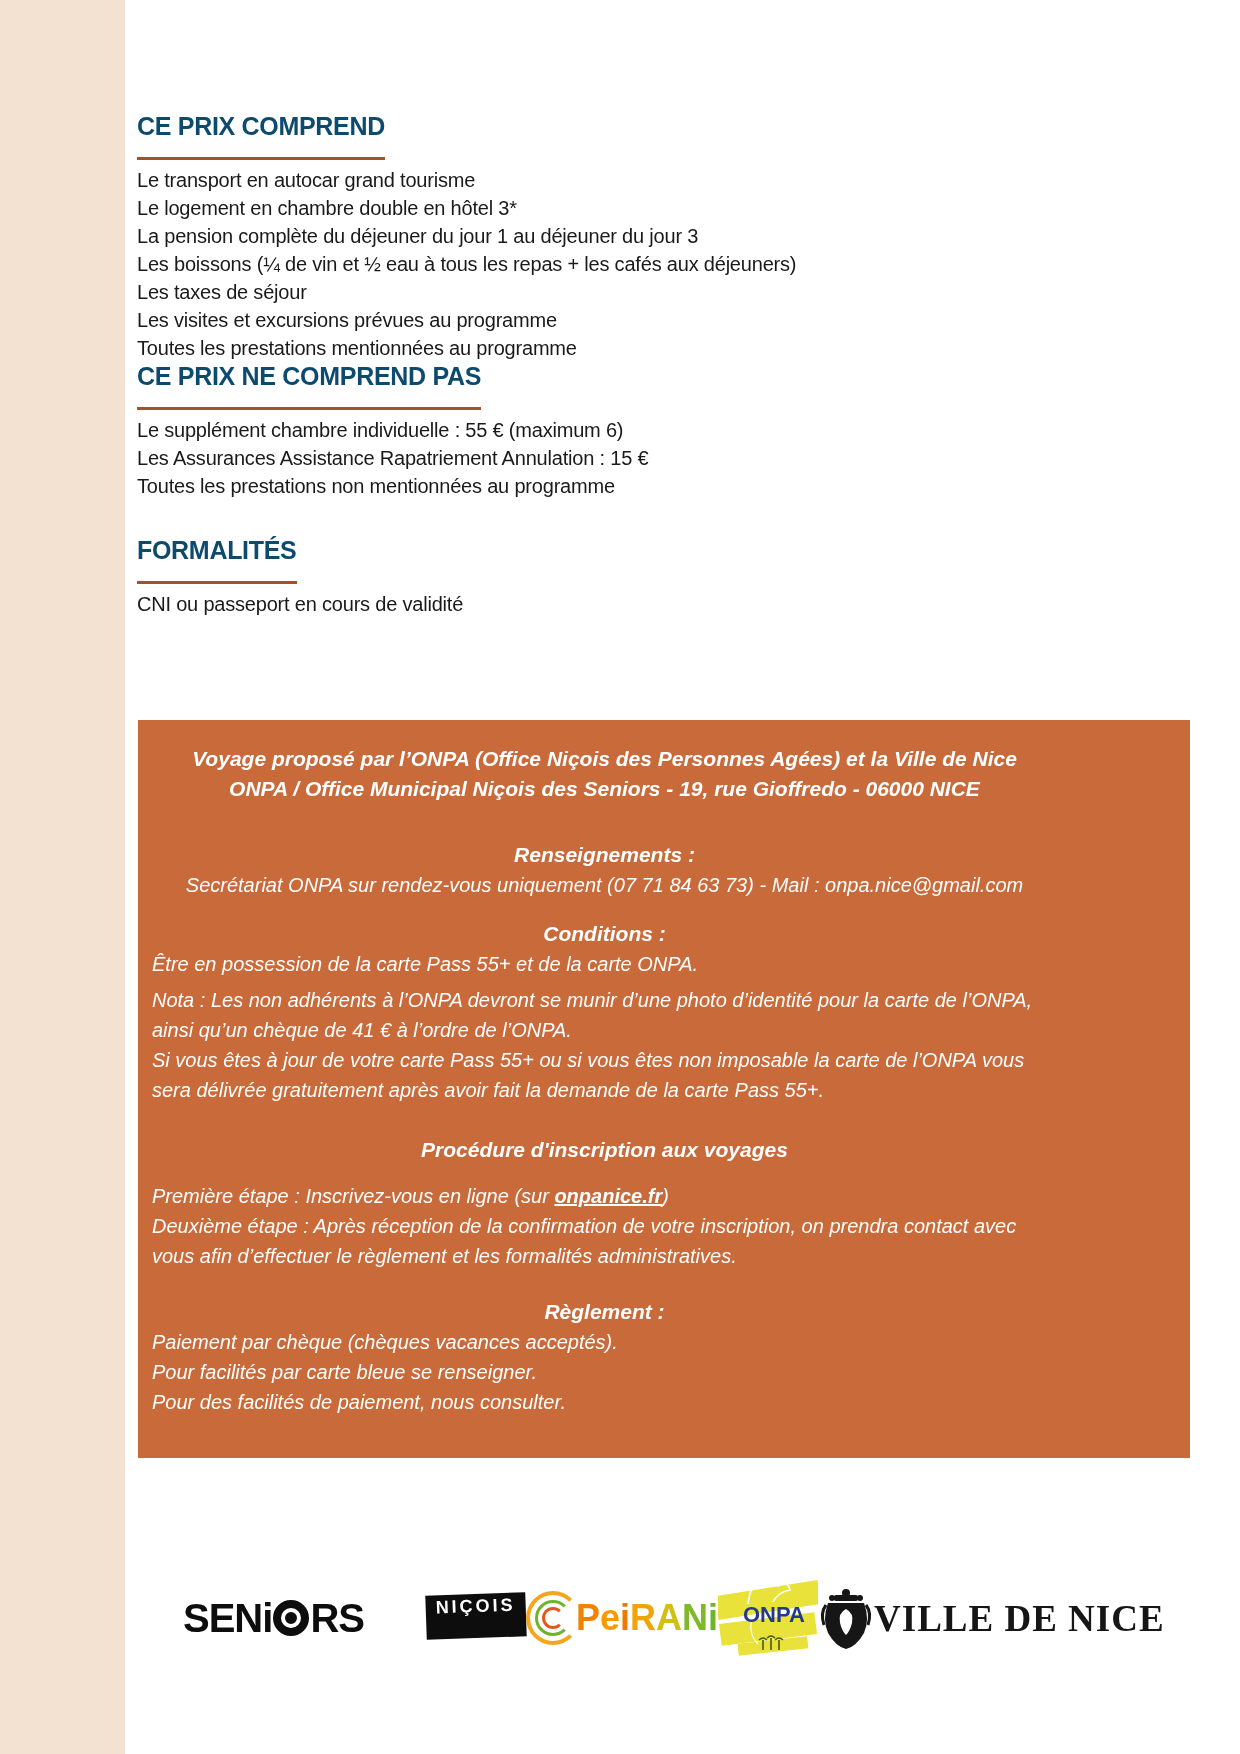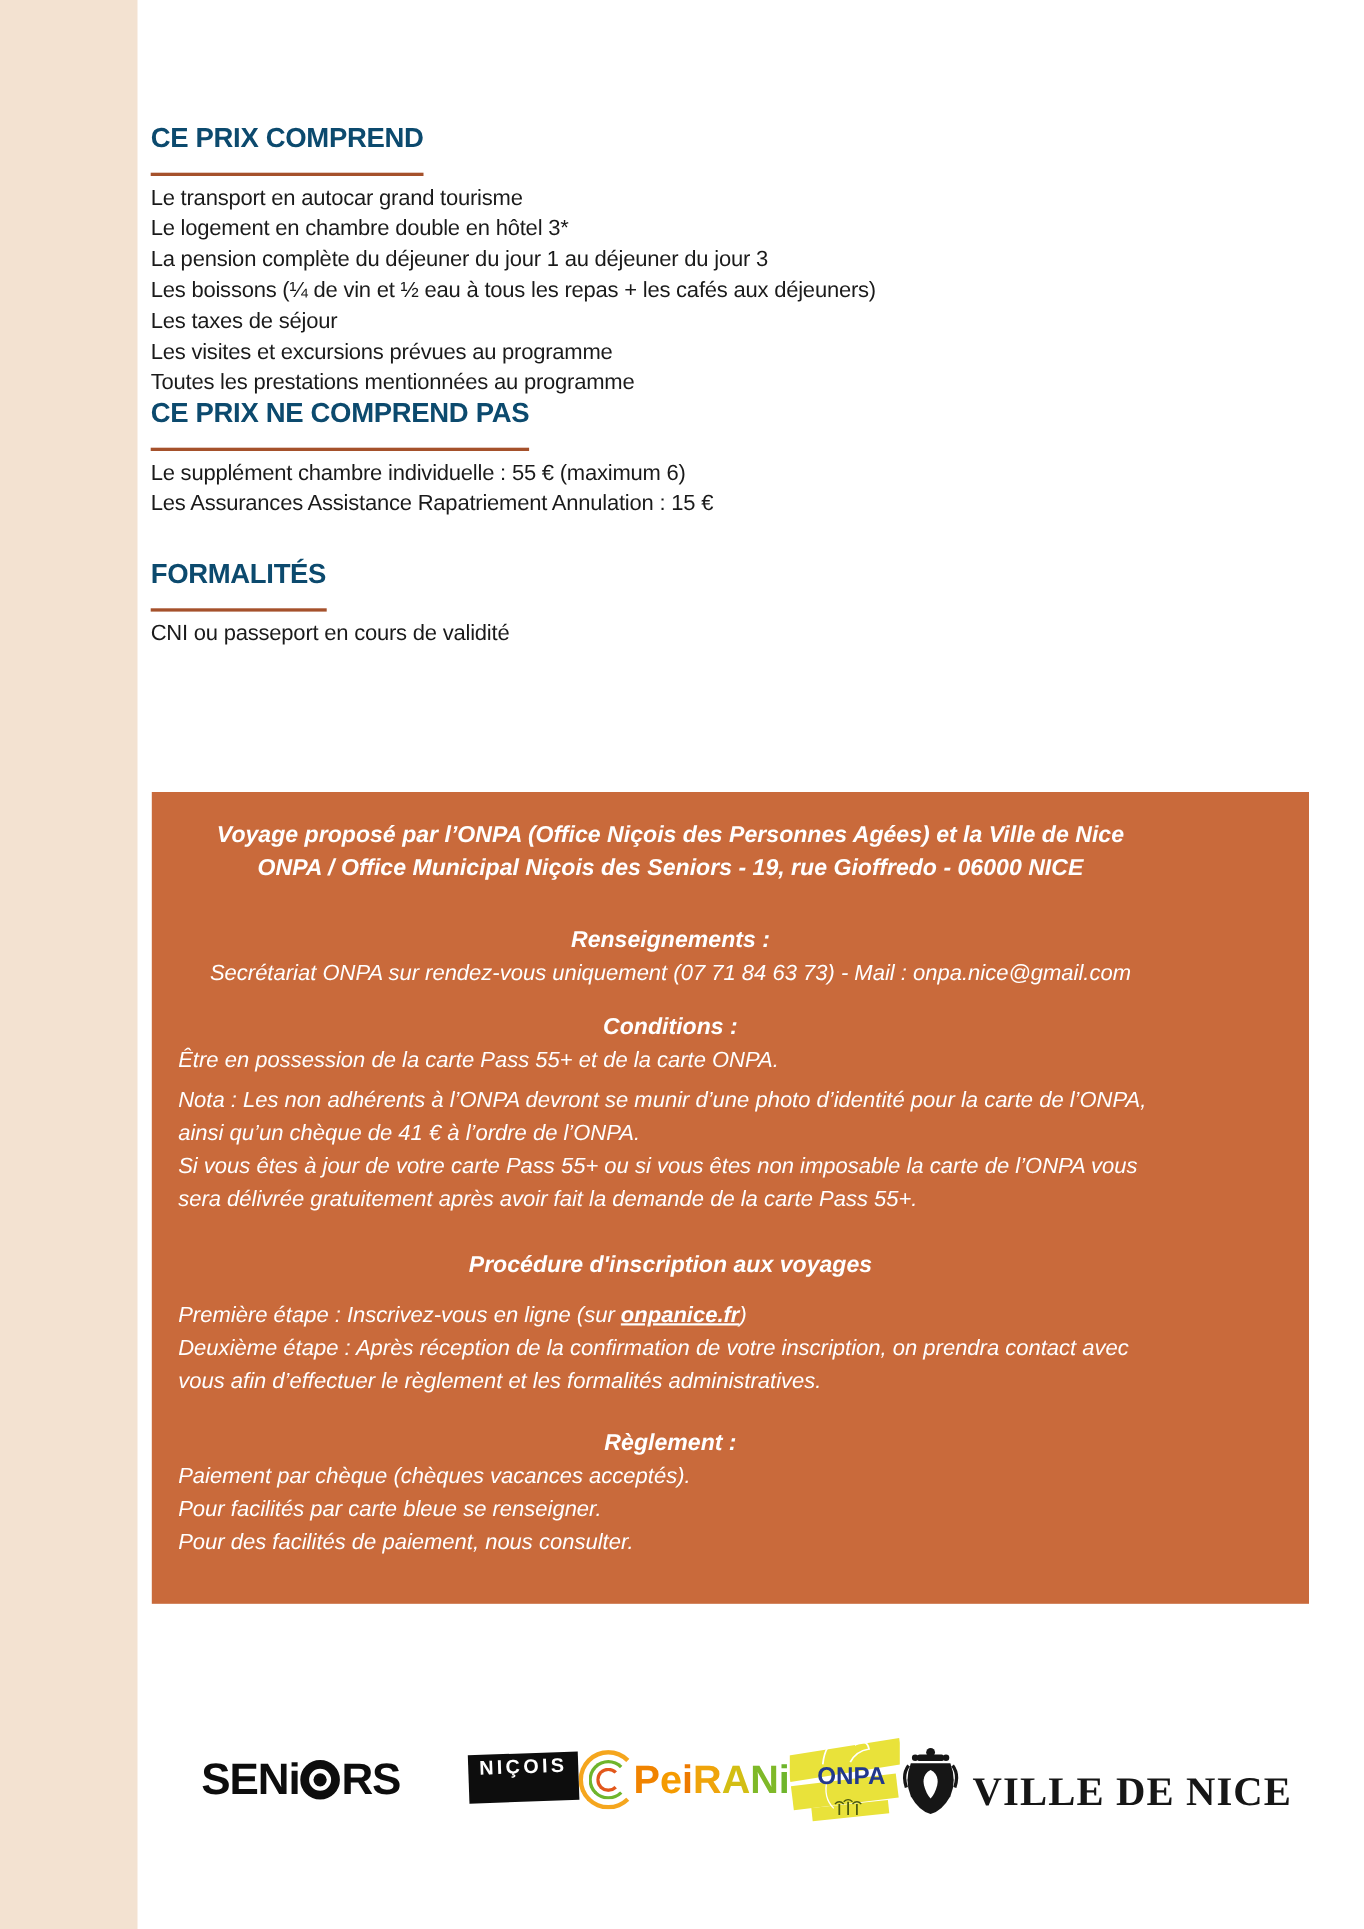--- a/index.html
+++ b/index.html
@@ -23,21 +23,21 @@
   }
   .line { font-size:20px; line-height:28px; letter-spacing:-0.2px; }
   .section-gap-1 { }
   .section-gap-2 { margin-top:36px; }
   
   .box {
     position:absolute; left:138px; top:720px; width:1052px; height:738px;
     background:#C96A3B; color:#ffffff; overflow:hidden;
   }
   .box-inner {
-    padding:24px 0 0 24px; width:919px;
+    padding:24px 0 0 14px; width:919px;
     font-style:italic; font-size:20px; line-height:30px;
   }
   .bx-center { text-align:center; font-weight:bold; font-size:21px; }
   .bx-title  { text-align:center; font-weight:bold; font-size:21px; }
   .mt-rens { margin-top:36px; }
   .mt-cond { margin-top:19px; }
   .mt-nota { margin-top:6px; }
   .mt-proc { margin-top:30px; }
   .mt-step { margin-top:16px; }
   .mt-regl { margin-top:26px; }
@@ -60,21 +60,21 @@
   .logo-peirani { display:flex; align-items:center; }
   .pei-arcs { position:relative; width:54px; height:54px; margin-right:-4px; }
   .arc { position:absolute; border-radius:50%; border-style:solid; }
   .a1 { inset:0;    border-width:4px; border-color:#F5A61E; border-right-color:transparent; }
   .a2 { inset:9px;  border-width:3px; border-color:#6FB52C; border-right-color:transparent; }
   .a3 { inset:16px; border-width:3px; border-color:#E2571B; border-right-color:transparent; }
   .pei-word { font-weight:bold; font-size:36px; line-height:1; display:flex; align-items:baseline; }
   .pl0 { color:#F08300; } .pl1 { color:#F59B00; } .pl2 { color:#EE7A00; }
   .pl3 { color:#EFA40B; } .pl4 { color:#D3BE14; } .pl5 { color:#7FB928; } .pl6 { color:#6FB52C; }
   .logo-onpa { width:100px; height:88px; }
-  .logo-ville { display:flex; align-items:flex-end; gap:10px; }
+  .logo-ville { display:flex; align-items:center; gap:0; }
   .ville-text { font-family:"Liberation Serif", serif; font-size:37px; font-weight:600;
                 letter-spacing:1px; color:#161616; white-space:nowrap; }
 </style>
 </head>
 <body>
 
 <div class="stripe"></div>
 
 <div class="content">
 
@@ -90,20 +90,21 @@
     <div class="line">Les visites et excursions prévues au programme</div>
     <div class="line">Toutes les prestations mentionnées au programme</div>
   </div>
 
   <div class="section-gap-1">
     <div class="sec-heading">
       <span>CE PRIX NE COMPREND PAS</span>
     </div>
     <div class="line">Le supplément chambre individuelle : 55 € (maximum 6)</div>
     <div class="line">Les Assurances Assistance Rapatriement Annulation : 15 €</div>
+    <div class="line">Toutes les prestations non mentionnées au programme</div>
   </div>
 
   <div class="section-gap-2">
     <div class="sec-heading">
       <span>FORMALITÉS</span>
     </div>
     <div class="line">CNI ou passeport en cours de validité</div>
   </div>
 
 </div>

